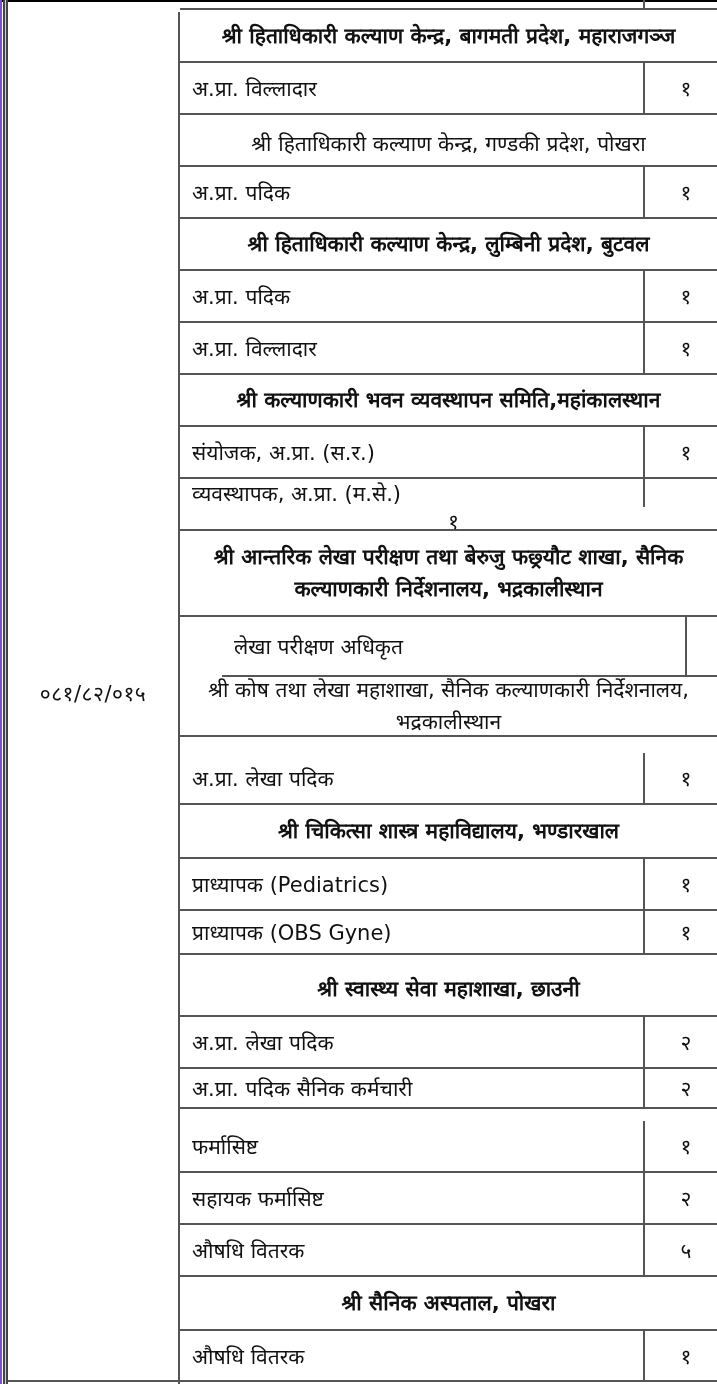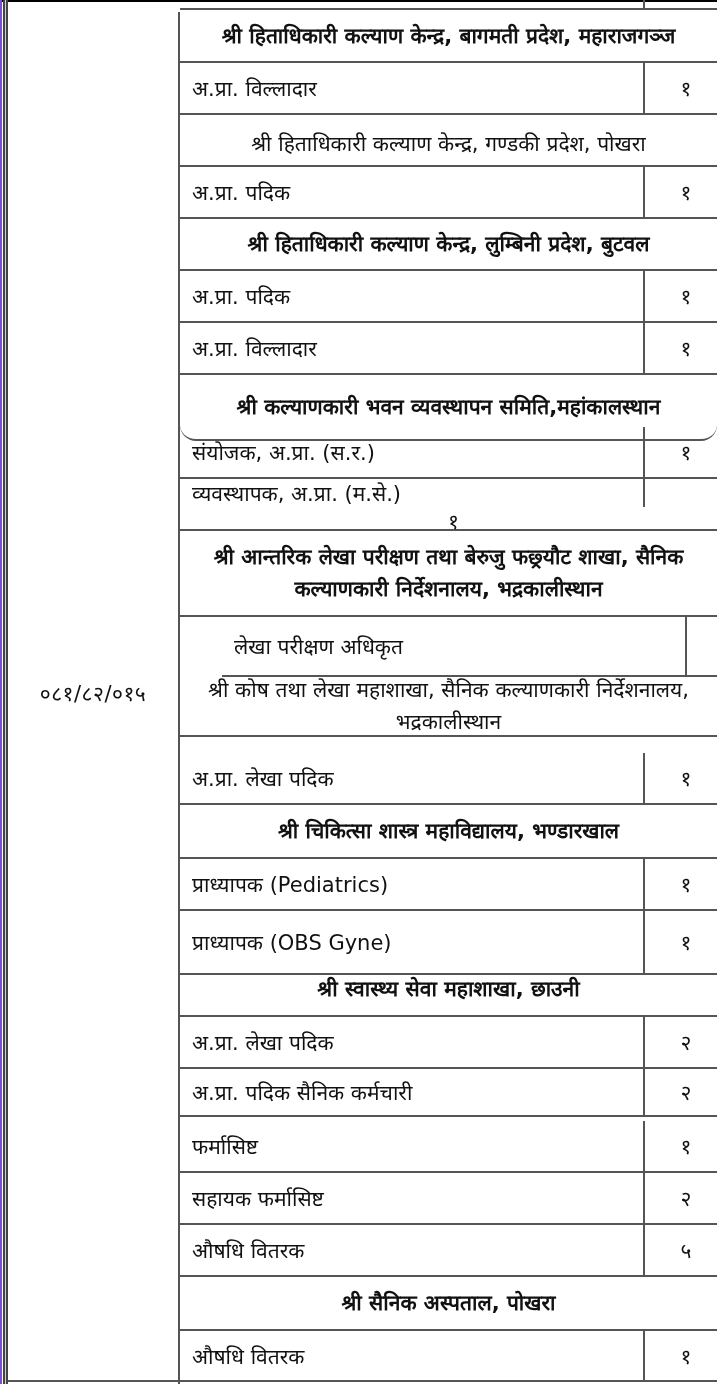--- a/index.html
+++ b/index.html
@@ -142,21 +142,21 @@
   </div>
   <div class="row" style="top:271px;height:52px;">
     <div class="cell-name">अ.प्रा. पदिक</div>
     <div class="cell-count">१</div>
   </div>
   <div class="row" style="top:323px;height:52px;">
     <div class="cell-name">अ.प्रा. विल्लादार</div>
     <div class="cell-count">१</div>
   </div>
 
-  <div class="row header" style="top:375px;height:66px;border-radius:16px;">
+  <div class="row header" style="top:375px;height:52px;">
     <span class="header-text">श्री कल्याणकारी भवन व्यवस्थापन समिति,महांकालस्थान</span>
   </div>
   <div class="row" style="top:427px;height:52px;">
     <div class="cell-name">संयोजक, अ.प्रा. (स.र.)</div>
     <div class="cell-count">१</div>
   </div>
   <div class="row" style="top:479px;height:52px;flex-direction:column;">
     <div class="cell-name">व्यवस्थापक,  अ.प्रा. (म.से.)</div>
     <div class="cell-count">१</div>
   </div>
@@ -177,33 +177,33 @@
     <div class="cell-count">१</div>
   </div>
 
   <div class="row header" style="top:805px;height:54px;">
     <span class="header-text">श्री चिकित्सा शास्त्र महाविद्यालय, भण्डारखाल</span>
   </div>
   <div class="row" style="top:859px;height:52px;">
     <div class="cell-name">प्राध्यापक  (Pediatrics)</div>
     <div class="cell-count">१</div>
   </div>
-  <div class="row" style="top:911px;height:64px;">
+  <div class="row" style="top:911px;height:44px;">
     <div class="cell-name">प्राध्यापक  (OBS Gyne)</div>
     <div class="cell-count">१</div>
   </div>
 
   <div class="row header" style="top:963px;height:54px;">
     <span class="header-text">श्री स्वास्थ्य सेवा महाशाखा, छाउनी</span>
   </div>
   <div class="row" style="top:1017px;height:52px;">
     <div class="cell-name">अ.प्रा. लेखा पदिक</div>
     <div class="cell-count">२</div>
   </div>
-  <div class="row" style="top:1069px;height:48px;">
+  <div class="row" style="top:1069px;height:40px;">
     <div class="cell-name">अ.प्रा. पदिक सैनिक कर्मचारी</div>
     <div class="cell-count">२</div>
   </div>
   <div class="row" style="top:1121px;height:52px;">
     <div class="cell-name">फर्मासिष्ट</div>
     <div class="cell-count">१</div>
   </div>
   <div class="row" style="top:1173px;height:52px;">
     <div class="cell-name">सहायक फर्मासिष्ट</div>
     <div class="cell-count">२</div>

